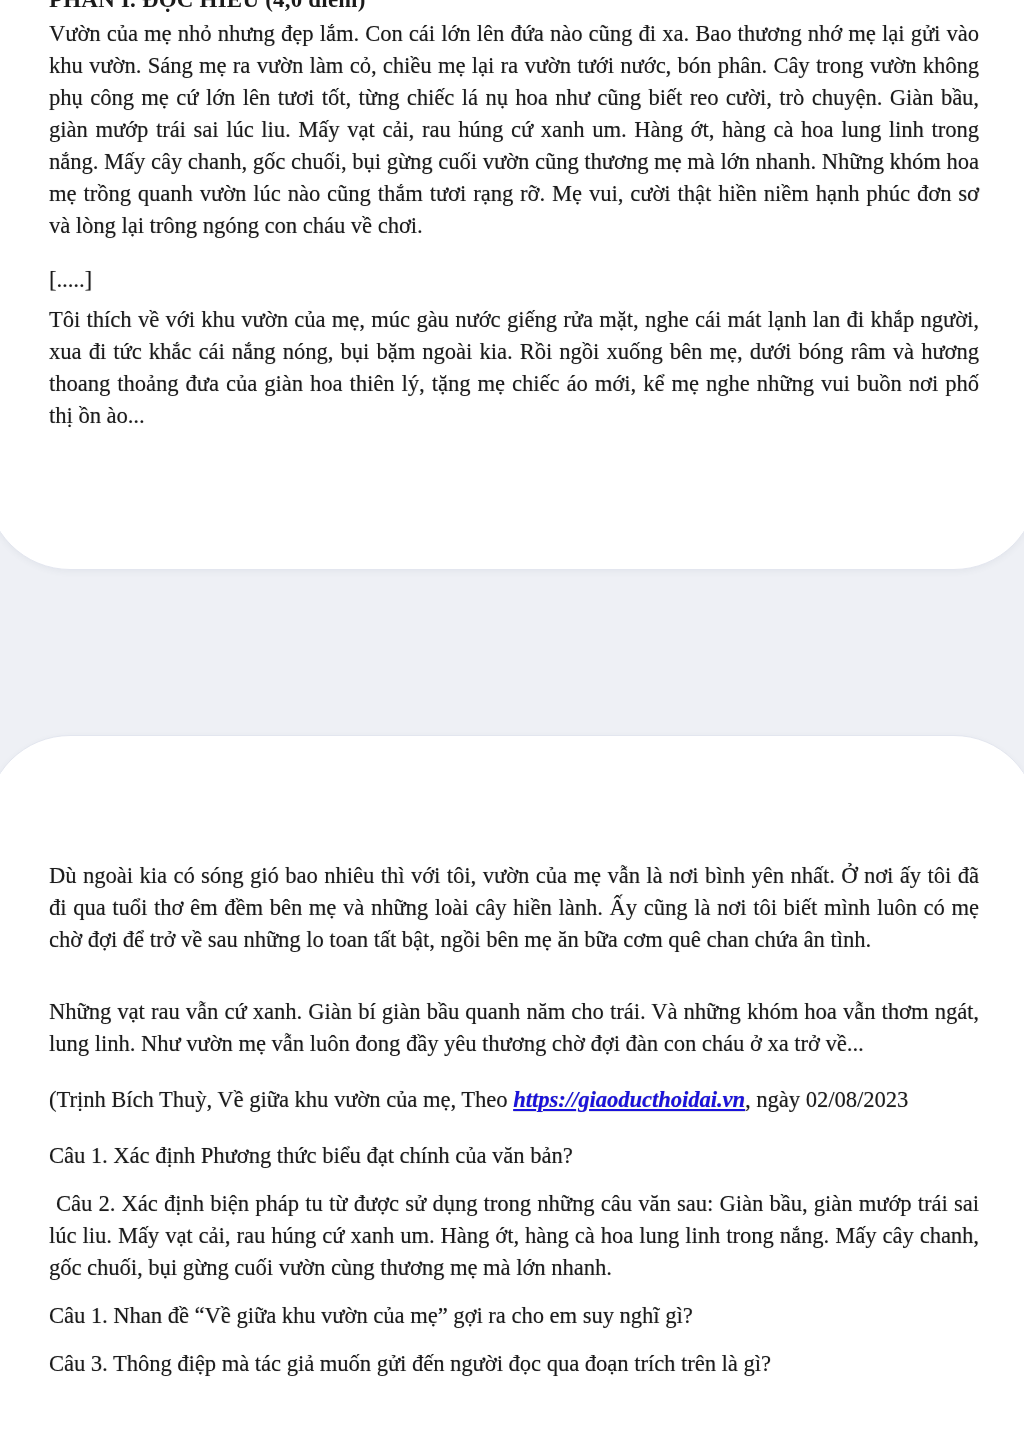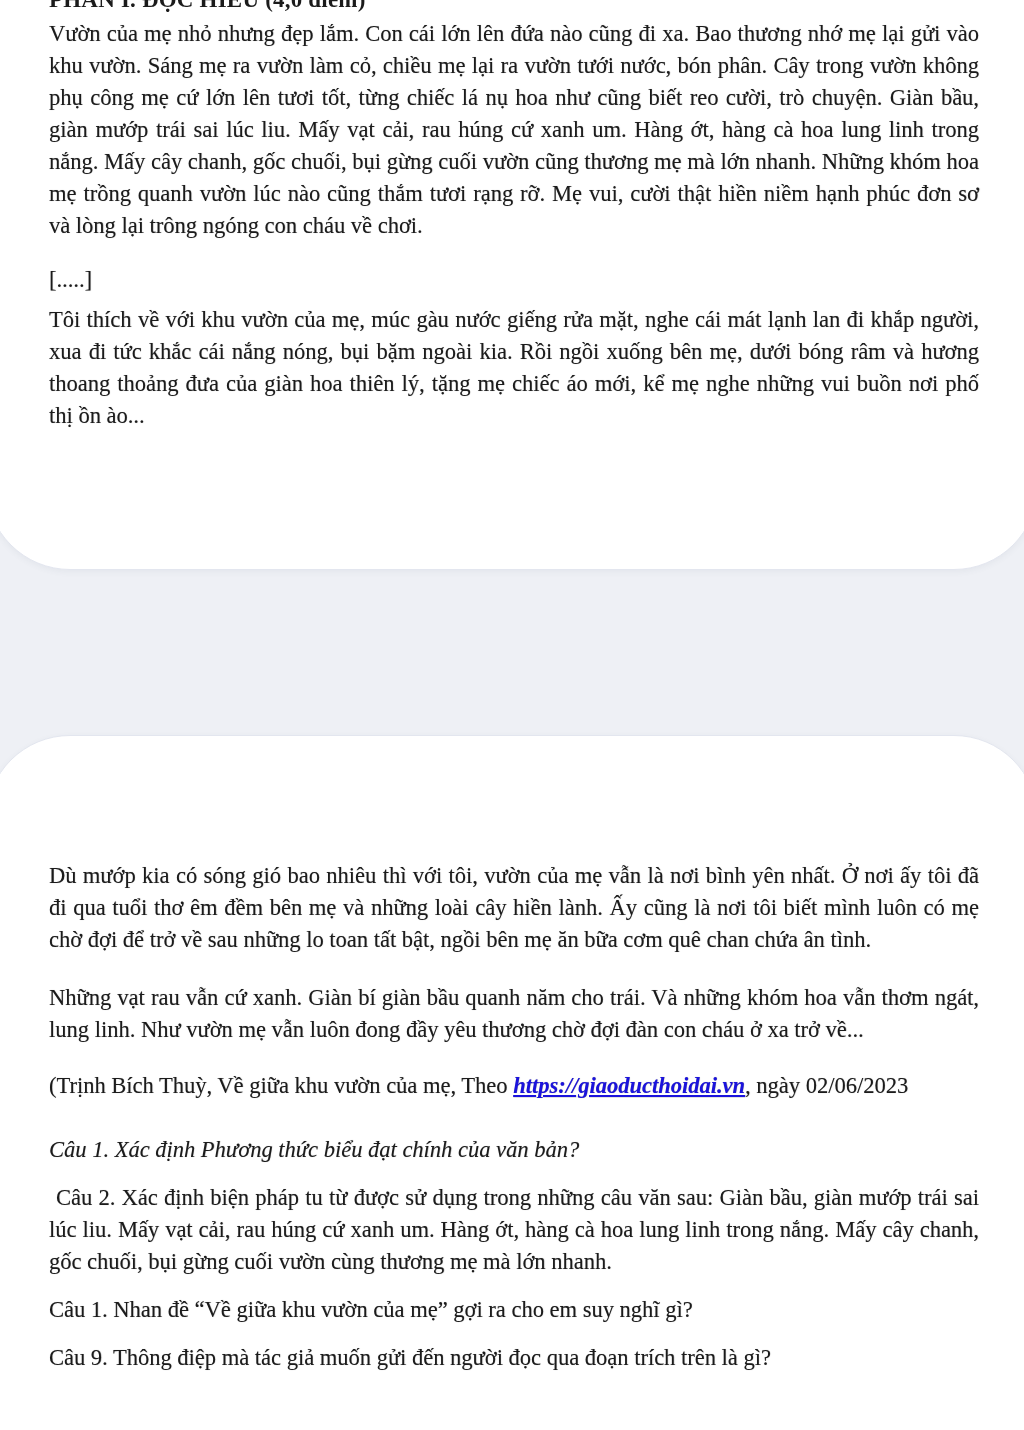--- a/index.html
+++ b/index.html
@@ -38,23 +38,23 @@
   .para {
     margin: 0;
     font-size: 22.5px;
     line-height: 32px;
     text-align: justify;
     text-shadow: 0.3px 0.3px 0.7px rgba(35, 35, 35, 0.45);
   }
   .mt-first   { margin-top: 3px; }
   .mt-gap     { margin-top: 22px; }
   .mt-para    { margin-top: 8px; }
-  .mt-block   { margin-top: 26px; }
+  .mt-block   { margin-top: 40px; }
   .mt-cite    { margin-top: 24px; }
-  .mt-q1      { margin-top: 32px; font-style: italic; }
+  .mt-q1      { margin-top: 24px; }
   .mt-q2      { margin-top: 16px; }
   .mt-q       { margin-top: 16px; }
   .pad-top-2  { padding-top: 124px; }
   .ellipsis-line { text-align: left; }
   .citation {
     text-align: left;
     white-space: nowrap;
   }
   .citation .link {
     color: #1a12dd;
@@ -75,27 +75,27 @@
     <div class="content">
       <h2 class="heading">PHẦN I. ĐỌC HIỂU (4,0 điểm)</h2>
       <p class="para mt-first">Vườn của mẹ nhỏ nhưng đẹp lắm. Con cái lớn lên đứa nào cũng đi xa. Bao thương nhớ mẹ lại gửi vào khu vườn. Sáng mẹ ra vườn làm cỏ, chiều mẹ lại ra vườn tưới nước, bón phân. Cây trong vườn không phụ công mẹ cứ lớn lên tươi tốt, từng chiếc lá nụ hoa như cũng biết reo cười, trò chuyện. Giàn bầu, giàn mướp trái sai lúc liu. Mấy vạt cải, rau húng cứ xanh um. Hàng ớt, hàng cà hoa lung linh trong nắng. Mấy cây chanh, gốc chuối, bụi gừng cuối vườn cũng thương mẹ mà lớn nhanh. Những khóm hoa mẹ trồng quanh vườn lúc nào cũng thắm tươi rạng rỡ. Mẹ vui, cười thật hiền niềm hạnh phúc đơn sơ và lòng lại trông ngóng con cháu về chơi.</p>
       <p class="para mt-gap ellipsis-line">[.....]</p>
       <p class="para mt-para">Tôi thích về với khu vườn của mẹ, múc gàu nước giếng rửa mặt, nghe cái mát lạnh lan đi khắp người, xua đi tức khắc cái nắng nóng, bụi bặm ngoài kia. Rồi ngồi xuống bên mẹ, dưới bóng râm và hương thoang thoảng đưa của giàn hoa thiên lý, tặng mẹ chiếc áo mới, kể mẹ nghe những vui buồn nơi phố thị ồn ào...</p>
     </div>
   </section>
 
   <section class="card card-bottom">
     <div class="content pad-top-2">
-      <p class="para">Dù mướp kia có sóng gió bao nhiêu thì với tôi, vườn của mẹ vẫn là nơi bình yên nhất. Ở nơi ấy tôi đã đi qua tuổi thơ êm đềm bên mẹ và những loài cây hiền lành. Ấy cũng là nơi tôi biết mình luôn có mẹ chờ đợi để trở về sau những lo toan tất bật, ngồi bên mẹ ăn bữa cơm quê chan chứa ân tình.</p>
+      <p class="para">Dù ngoài kia có sóng gió bao nhiêu thì với tôi, vườn của mẹ vẫn là nơi bình yên nhất. Ở nơi ấy tôi đã đi qua tuổi thơ êm đềm bên mẹ và những loài cây hiền lành. Ấy cũng là nơi tôi biết mình luôn có mẹ chờ đợi để trở về sau những lo toan tất bật, ngồi bên mẹ ăn bữa cơm quê chan chứa ân tình.</p>
       <p class="para mt-block">Những vạt rau vẫn cứ xanh. Giàn bí giàn bầu quanh năm cho trái. Và những khóm hoa vẫn thơm ngát, lung linh. Như vườn mẹ vẫn luôn đong đầy yêu thương chờ đợi đàn con cháu ở xa trở về...</p>
 
       <p class="para mt-cite citation">
-        <span>(Trịnh Bích Thuỳ, Về giữa khu vườn của mẹ, Theo </span><a class="link">https://giaoducthoidai.vn</a><span>, ngày 02/06/2023</span>
+        <span>(Trịnh Bích Thuỳ, Về giữa khu vườn của mẹ, Theo </span><a class="link">https://giaoducthoidai.vn</a><span>, ngày 02/08/2023</span>
       </p>
 
       <p class="para mt-q1 question">Câu 1. Xác định Phương thức biểu đạt chính của văn bản?</p>
       <p class="para mt-q2 question q-indent">Câu 2. Xác định biện pháp tu từ được sử dụng trong những câu văn sau: Giàn bầu, giàn mướp trái sai lúc liu. Mấy vạt cải, rau húng cứ xanh um. Hàng ớt, hàng cà hoa lung linh trong nắng. Mấy cây chanh, gốc chuối, bụi gừng cuối vườn cùng thương mẹ mà lớn nhanh.</p>
       <p class="para mt-q question">Câu 1. Nhan đề “Về giữa khu vườn của mẹ” gợi ra cho em suy nghĩ gì?</p>
-      <p class="para mt-q question">Câu 9. Thông điệp mà tác giả muốn gửi đến người đọc qua đoạn trích trên là gì?</p>
+      <p class="para mt-q question">Câu 3. Thông điệp mà tác giả muốn gửi đến người đọc qua đoạn trích trên là gì?</p>
     </div>
   </section>
 
 </div>
 
 </body></html>

